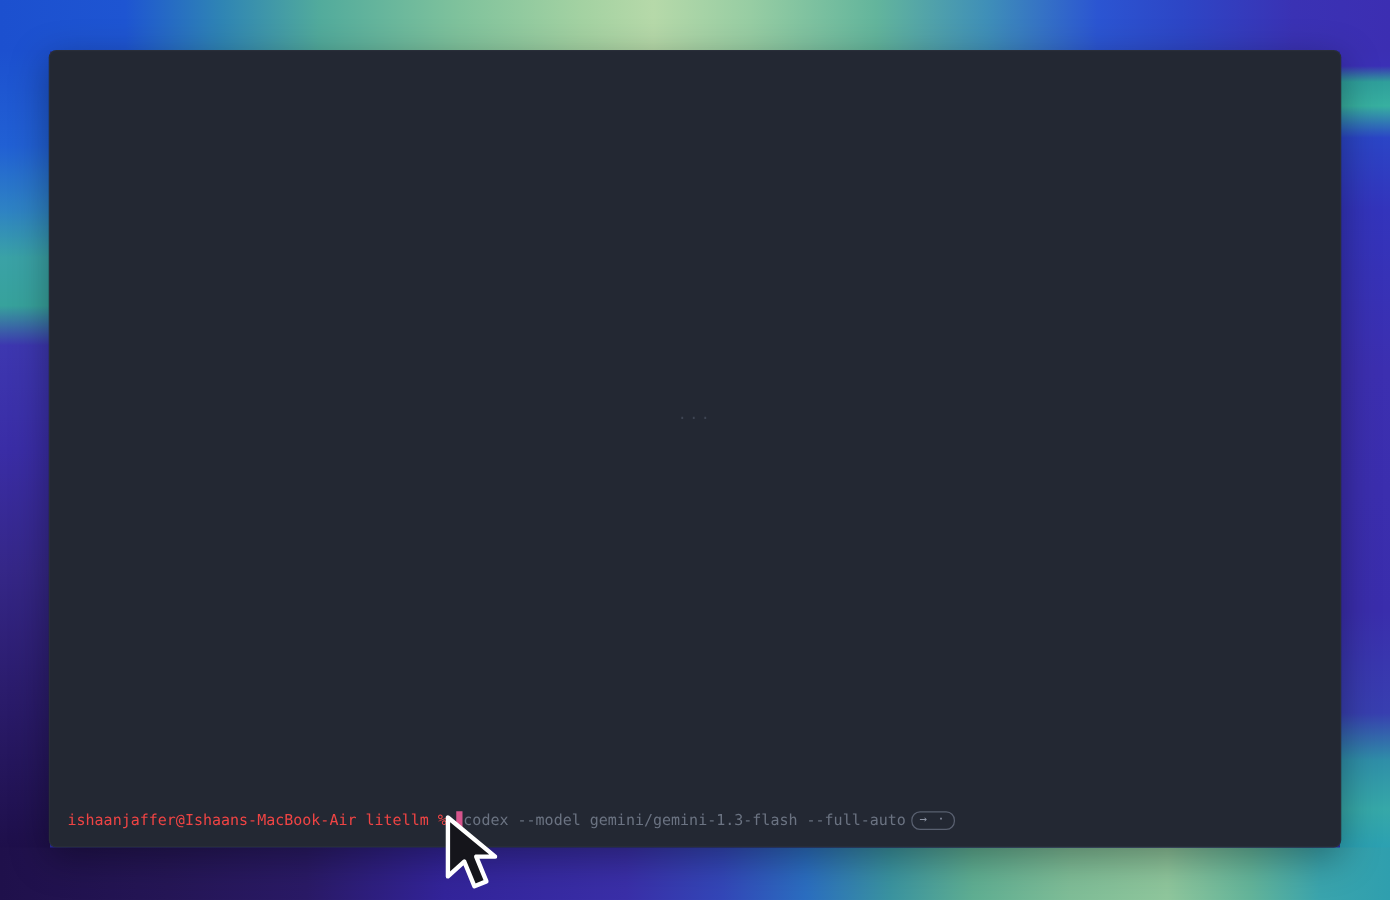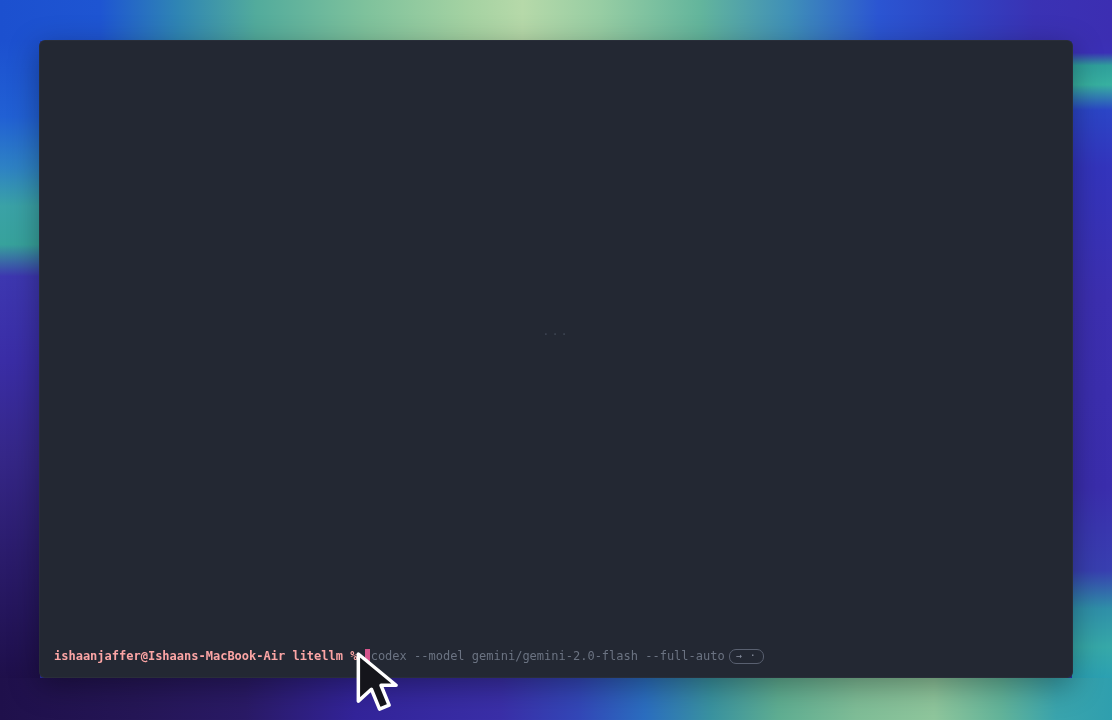--- a/index.html
+++ b/index.html
@@ -67,22 +67,22 @@
     position: absolute;
     left: 15px;
     bottom: 14px;
     display: flex;
     align-items: center;
     font-size: 12px;
     line-height: 16px;
     white-space: pre;
   }
   .shell-prompt {
-    color: #fca5a5;
-    font-weight: bold;
+    color: #ef4444;
+    font-weight: normal;
   }
   .text-cursor {
     display: inline-block;
     width: 5px;
     height: 14px;
     background: #d6548c;
     margin-right: 1px;
   }
   .autosuggestion {
     color: #6b7382;
@@ -118,21 +118,21 @@
   <div class="wp-left"></div>
   <div class="wp-right"></div>
   <div class="wp-bottom"></div>
 
   <div class="terminal">
     <div class="loading-dots">...</div>
 
     <div class="prompt-line">
       <span class="shell-prompt">ishaanjaffer@Ishaans-MacBook-Air litellm % </span>
       <span class="text-cursor"></span>
-      <span class="autosuggestion">codex --model gemini/gemini-2.0-flash --full-auto</span>
+      <span class="autosuggestion">codex --model gemini/gemini-1.3-flash --full-auto</span>
       <span class="key-hint">→ ·</span>
     </div>
   </div>
 
   <svg class="mouse-cursor" viewBox="0 0 18 26" xmlns="http://www.w3.org/2000/svg">
     <path d="M1 1 L1 21.2 L6.6 16.1 L10.1 24.6 L14.2 22.9 L10.7 14.4 L17.2 14.4 Z" fill="#15151b" stroke="#ffffff" stroke-width="1.5" stroke-linejoin="round"></path>
   </svg>
 </div>
 
 </body></html>

